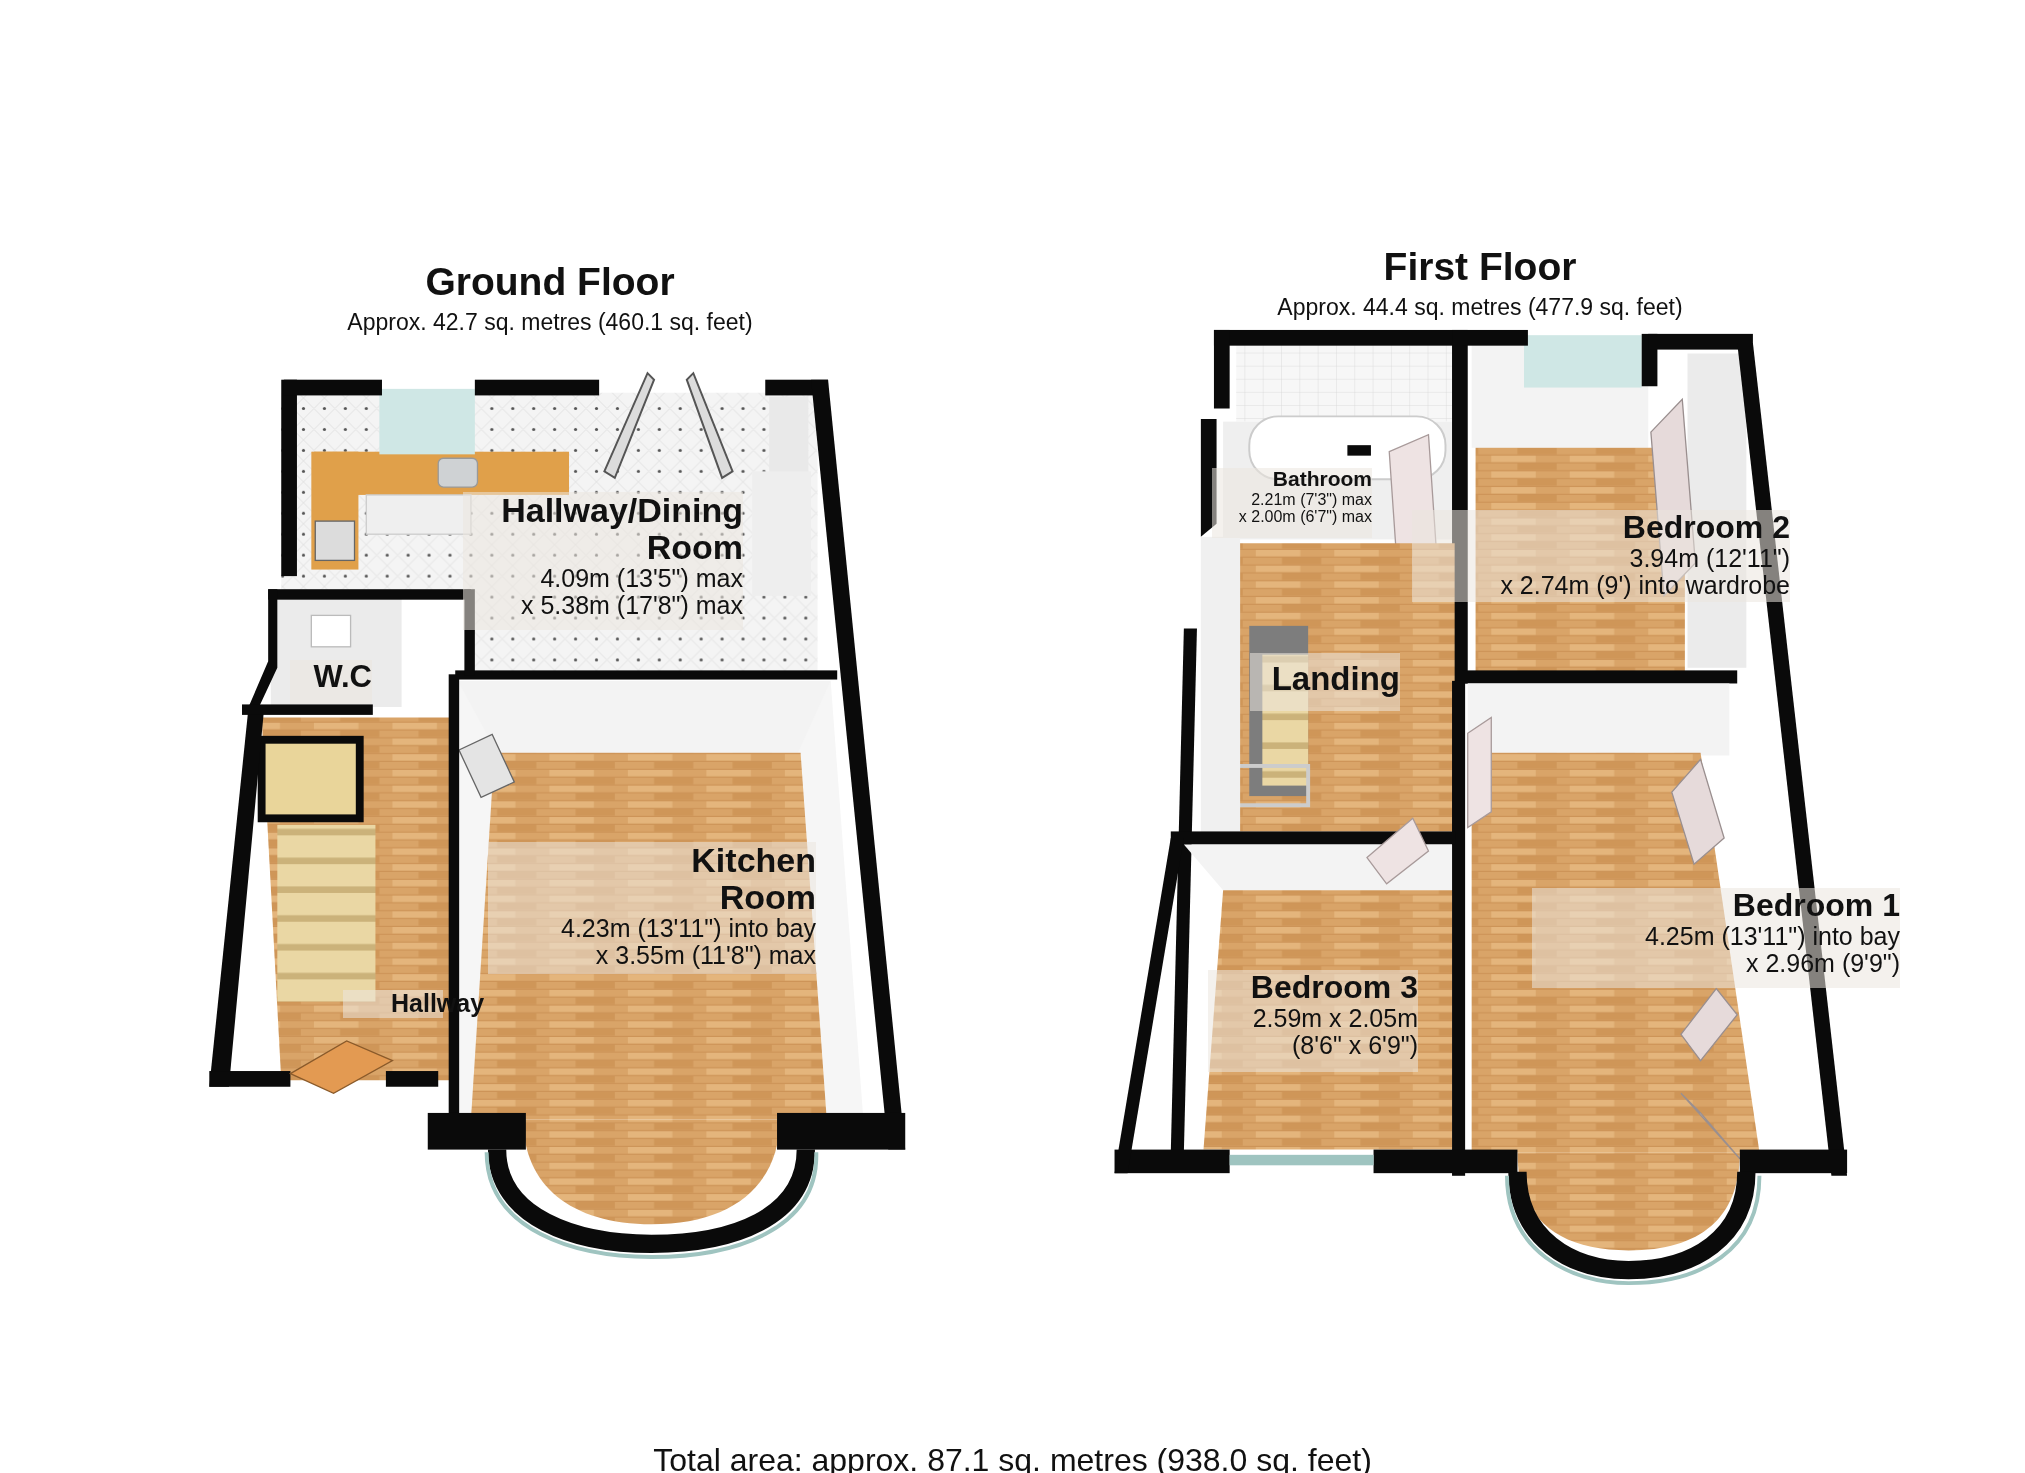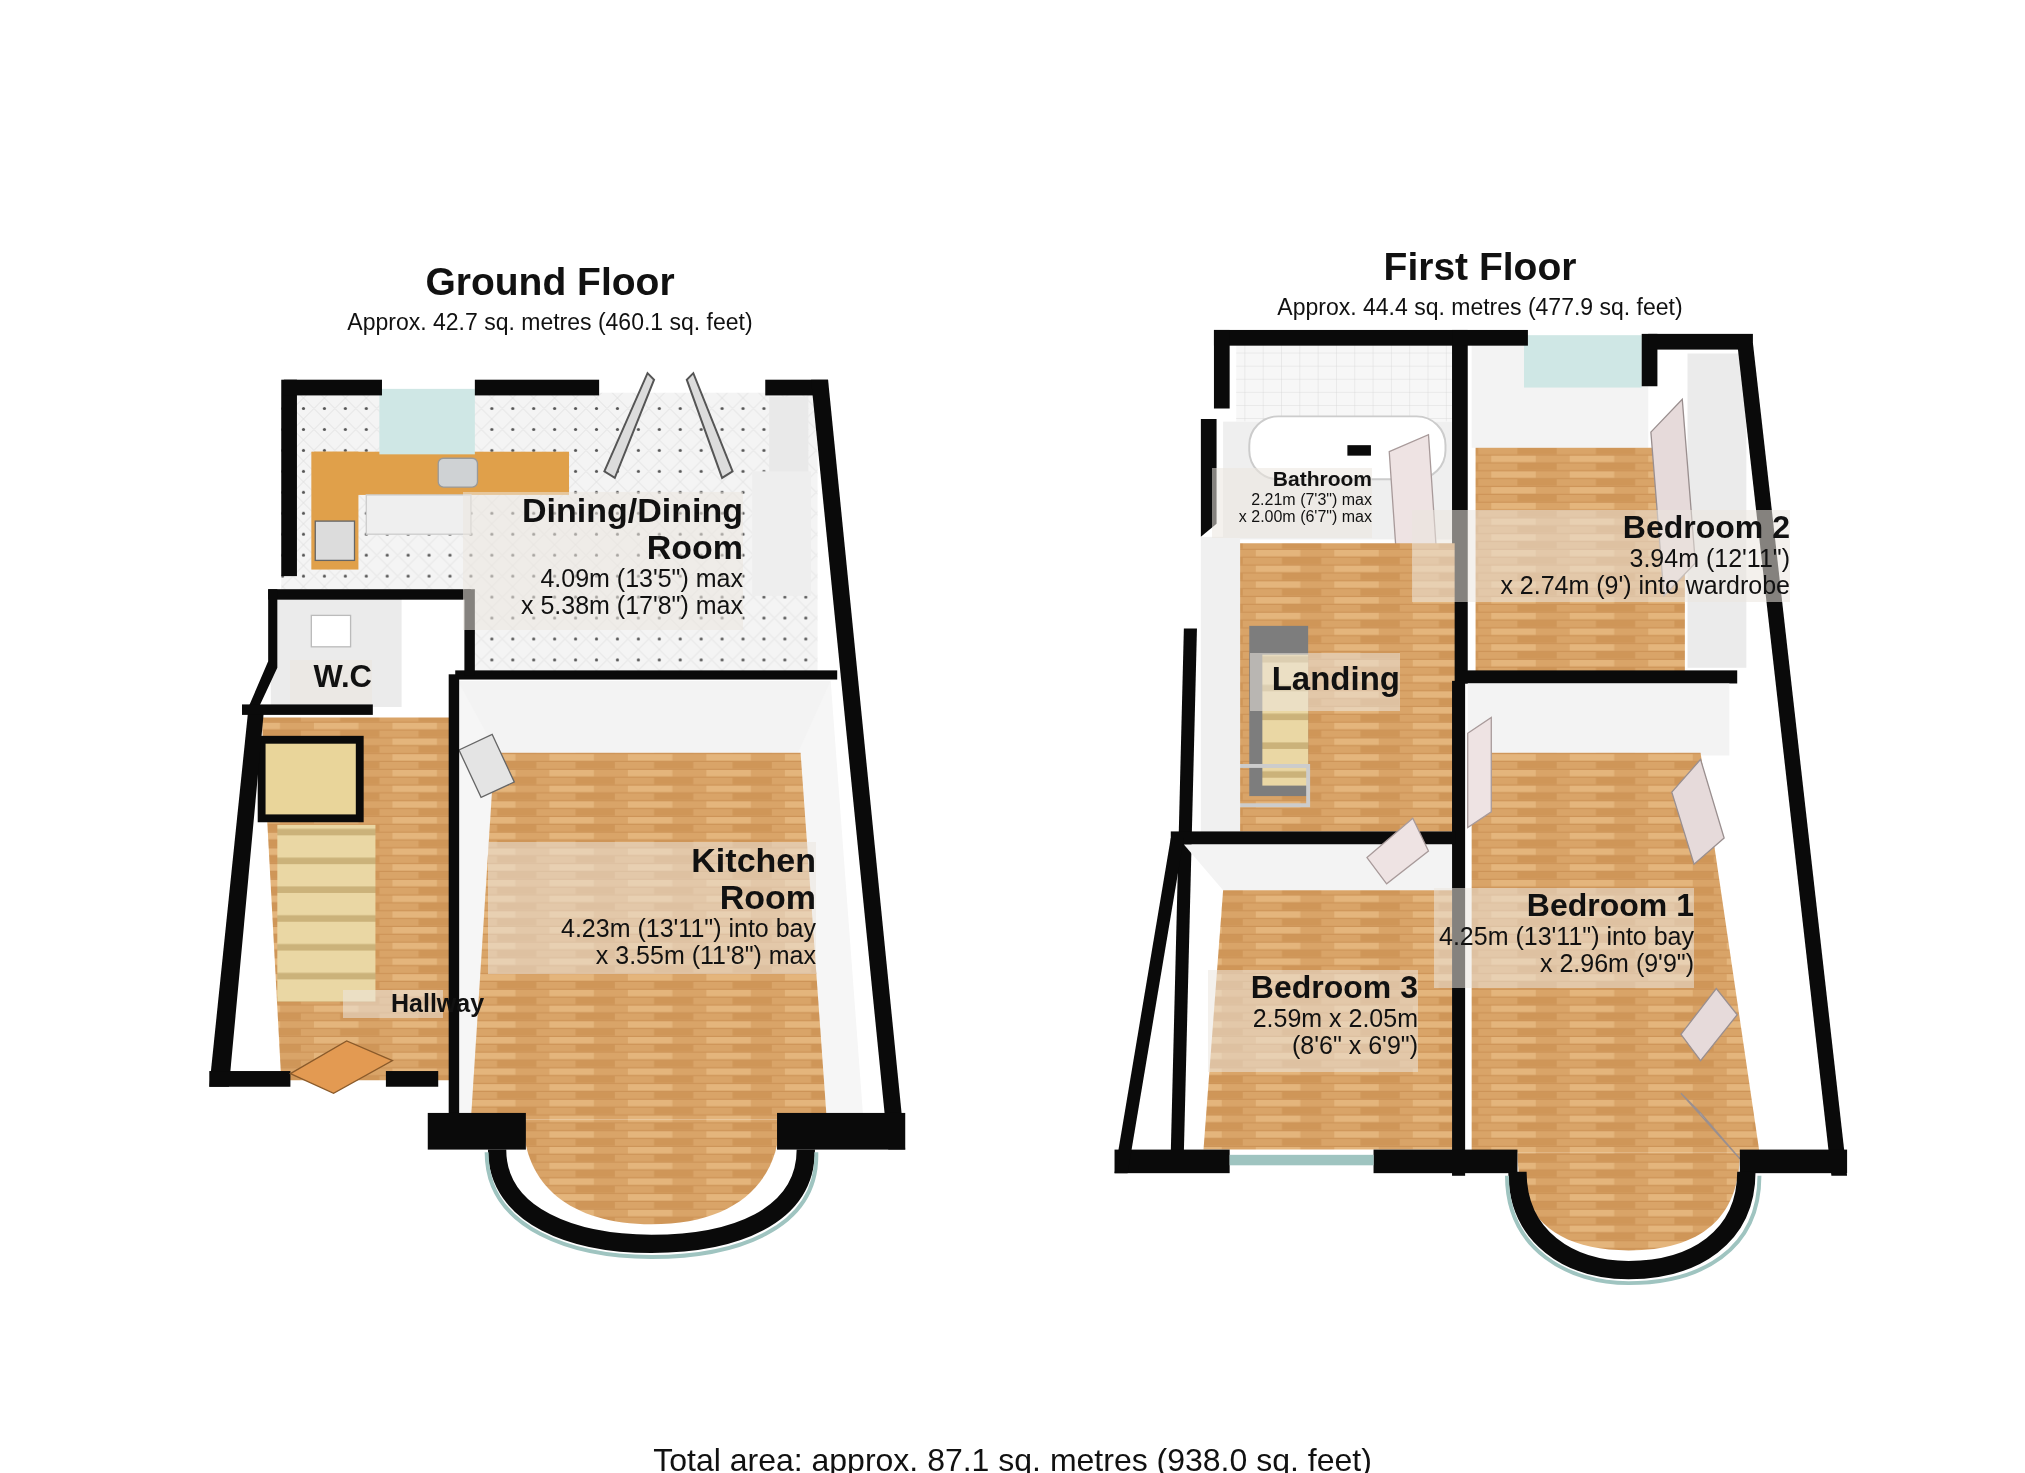--- a/index.html
+++ b/index.html
@@ -147,21 +147,21 @@
   </g>
 </svg>
 
 <div class="lbl floor-title" style="left:350px;top:262px;width:400px;">Ground Floor</div>
 <div class="lbl floor-sub" style="left:300px;top:310px;width:500px;">Approx. 42.7 sq. metres (460.1 sq. feet)</div>
 
 <div class="lbl floor-title" style="left:1280px;top:247px;width:400px;">First Floor</div>
 <div class="lbl floor-sub" style="left:1220px;top:295px;width:520px;">Approx. 44.4 sq. metres (477.9 sq. feet)</div>
 
 <div class="room-box" style="left:463px;top:492px;width:280px;height:138px;">
-  <div class="room-name" style="font-size:34px;">Dining/Dining</div>
+  <div class="room-name" style="font-size:34px;">Hallway/Dining</div>
   <div class="room-name" style="font-size:34px;">Room</div>
   <div style="font-size:25px;">4.09m (13'5") max</div>
   <div style="font-size:25px;">x 5.38m (17'8") max</div>
 </div>
 
 <div class="room-box" style="left:488px;top:842px;width:328px;height:132px;">
   <div class="room-name" style="font-size:34px;">Kitchen</div>
   <div class="room-name" style="font-size:34px;">Room</div>
   <div style="font-size:25px;">4.23m (13'11") into bay</div>
   <div style="font-size:25px;">x 3.55m (11'8") max</div>
@@ -184,21 +184,21 @@
 <div class="room-box" style="left:1412px;top:510px;width:378px;height:92px;">
   <div class="room-name" style="font-size:32px;">Bedroom 2</div>
   <div style="font-size:25px;">3.94m (12'11")</div>
   <div style="font-size:25px;">x 2.74m (9') into wardrobe</div>
 </div>
 
 <div class="room-box" style="left:1250px;top:653px;width:150px;height:50px;padding-top:8px;">
   <div class="room-name" style="font-size:33px;">Landing</div>
 </div>
 
-<div class="room-box" style="left:1434px;top:888px;width:260px;height:100px;">
+<div class="room-box" style="left:1532px;top:888px;width:368px;height:100px;">
   <div class="room-name" style="font-size:32px;">Bedroom 1</div>
   <div style="font-size:25px;">4.25m (13'11") into bay</div>
   <div style="font-size:25px;">x 2.96m (9'9")</div>
 </div>
 
 <div class="room-box" style="left:1208px;top:970px;width:210px;height:102px;">
   <div class="room-name" style="font-size:32px;">Bedroom 3</div>
   <div style="font-size:25px;">2.59m x 2.05m</div>
   <div style="font-size:25px;">(8'6" x 6'9")</div>
 </div>

